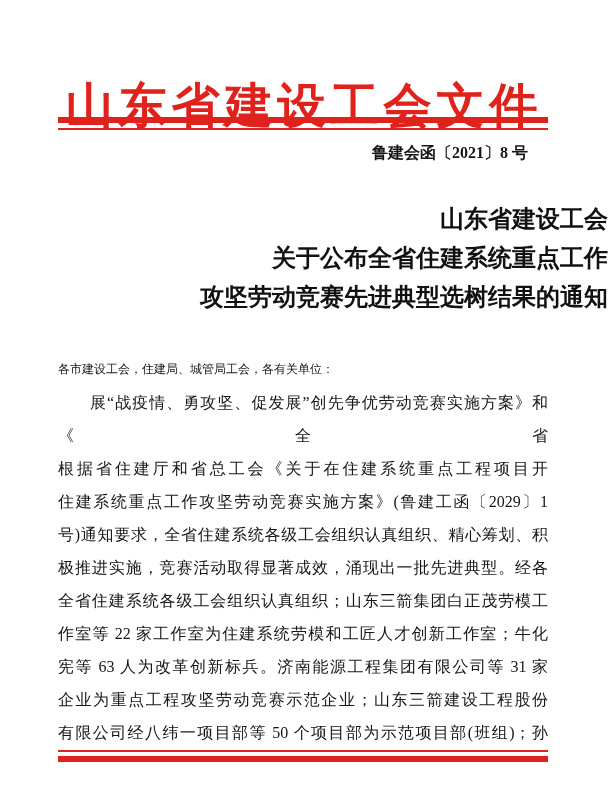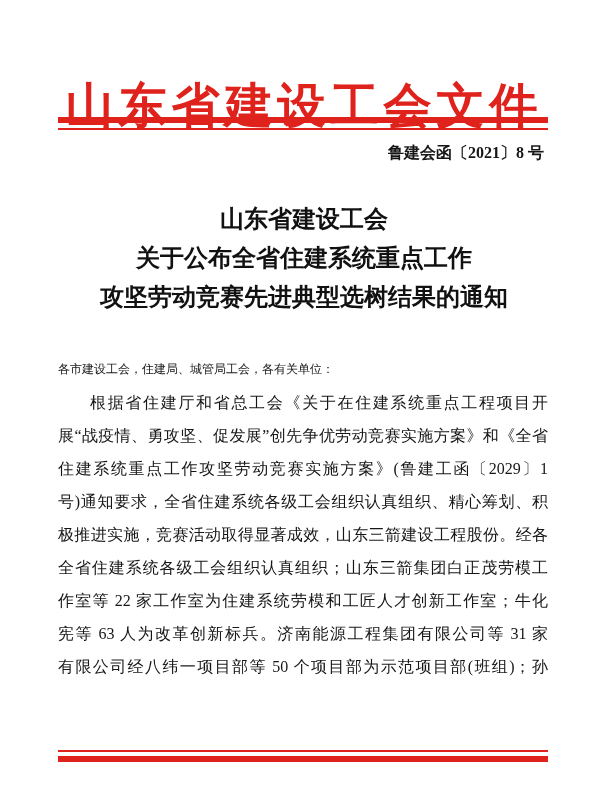--- a/index.html
+++ b/index.html
@@ -23,29 +23,29 @@
     font-weight:bold;
     letter-spacing:5px;
     color:var(--accent);
     white-space:nowrap;
     margin-top:36px;
   }
   .rule-top{position:absolute;top:117px;left:58px;width:490px;}
   .rule-top .bar{height:6px;background:var(--accent);}
   .rule-top .thin{height:2px;background:var(--accent);margin-top:5px;}
   .doc-number{
-    position:absolute;top:142px;right:64px;
+    position:absolute;top:142px;right:80px;
     font-size:16px;line-height:22px;
     font-weight:600;
     color:var(--ink);
     white-space:nowrap;
   }
   .title-block{
     position:absolute;top:200px;left:0;width:608px;
-    text-align:center;
+    text-align:right;
   }
   .title-line{
     font-size:24px;line-height:39px;
     font-weight:bold;
     color:#111111;
     white-space:nowrap;
   }
   .salutation{
     position:absolute;top:353px;left:58px;width:492px;
     font-size:12px;line-height:33px;
@@ -84,28 +84,29 @@
 
   <div class="title-line">山东省建设工会</div>
       <div class="title-line">关于公布全省住建系统重点工作</div>
       <div class="title-line">攻坚劳动竞赛先进典型选树结果的通知</div>
     </div>
 
   <div class="salutation">各市建设工会，住建局、城管局工会，各有关单位：</div>
 
   <div class="body-lines">
 
-  <div class="body-line">根据省住建厅和省总工会《关于在住建系统重点工程项目开</div>
-      <div class="body-line">展“战疫情、勇攻坚、促发展”创先争优劳动竞赛实施方案》和《全省</div>
+  <div class="body-line">展“战疫情、勇攻坚、促发展”创先争优劳动竞赛实施方案》和《全省</div>
+      <div class="body-line">根据省住建厅和省总工会《关于在住建系统重点工程项目开</div>
       <div class="body-line">住建系统重点工作攻坚劳动竞赛实施方案》(鲁建工函〔2029〕1</div>
       <div class="body-line">号)通知要求，全省住建系统各级工会组织认真组织、精心筹划、积</div>
-      <div class="body-line">极推进实施，竞赛活动取得显著成效，山东三箭建设工程股份。经各</div>
+      <div class="body-line">极推进实施，竞赛活动取得显著成效，涌现出一批先进典型。经各</div>
       <div class="body-line">全省住建系统各级工会组织认真组织；山东三箭集团白正茂劳模工</div>
       <div class="body-line">作室等 22 家工作室为住建系统劳模和工匠人才创新工作室；牛化</div>
       <div class="body-line">宪等 63 人为改革创新标兵。济南能源工程集团有限公司等 31 家</div>
+      <div class="body-line">企业为重点工程攻坚劳动竞赛示范企业；山东三箭建设工程股份</div>
       <div class="body-line">有限公司经八纬一项目部等 50 个项目部为示范项目部(班组)；孙</div>
     </div>
 
   <div class="rule-bottom">
     <div class="thin"></div>
     <div class="bar"></div>
   </div>
 
 </div>
 

